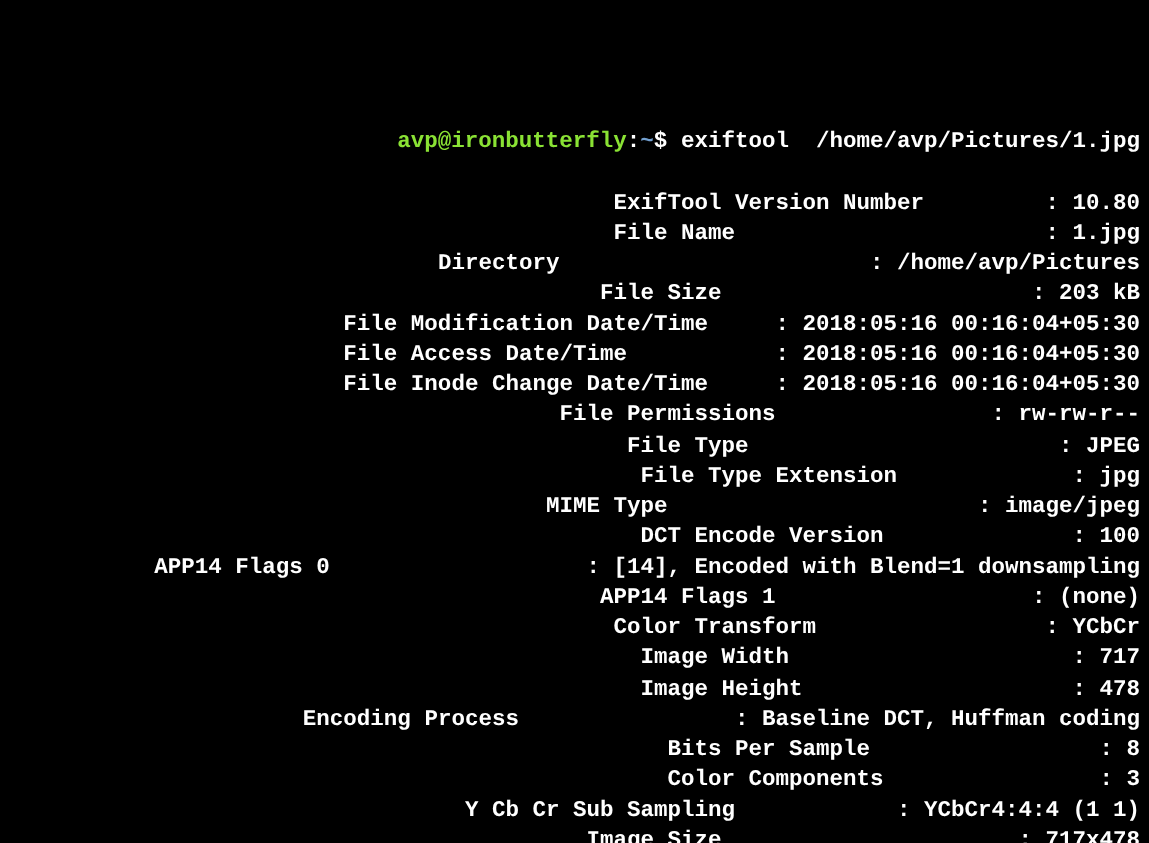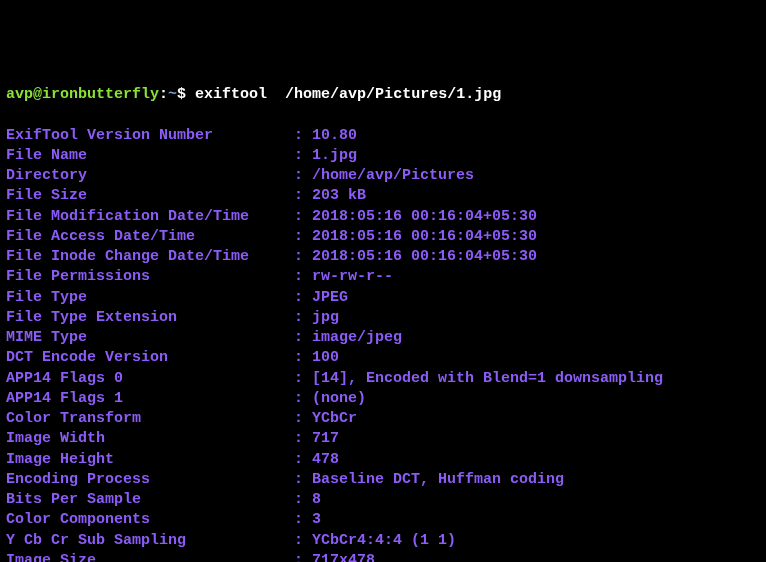--- a/index.html
+++ b/index.html
@@ -15,35 +15,36 @@
       font-weight: bold;
       padding: 4px 6px;
       width: 766px;
       height: 562px;
       line-height: 1.35;
       white-space: pre;
       overflow: hidden;
     }
     .line {
       display: block;
+      text-align: right;
     }
     .user-host {
       color: #8ae234;
     }
     .path {
       color: #729fcf;
     }
     .prompt-dollar {
       color: #ffffff;
     }
     .command {
       color: #ffffff;
     }
     .output {
-      color: #8b5cf6;
+      color: #ffffff;
     }
   </style>
 </head>
 <body>
 
 
 
 <span class="line"><span class="user-host">avp@ironbutterfly</span><span class="prompt-dollar">:</span><span class="path">~</span><span class="prompt-dollar">$</span><span class="command"> </span><span class="command">exiftool  /home/avp/Pictures/1.jpg</span></span>
 <div id="output-rows"><span class="line output">ExifTool Version Number         : 10.80</span><span class="line output">File Name                       : 1.jpg</span><span class="line output">Directory                       : /home/avp/Pictures</span><span class="line output">File Size                       : 203 kB</span><span class="line output">File Modification Date/Time     : 2018:05:16 00:16:04+05:30</span><span class="line output">File Access Date/Time           : 2018:05:16 00:16:04+05:30</span><span class="line output">File Inode Change Date/Time     : 2018:05:16 00:16:04+05:30</span><span class="line output">File Permissions                : rw-rw-r--</span><span class="line output">File Type                       : JPEG</span><span class="line output">File Type Extension             : jpg</span><span class="line output">MIME Type                       : image/jpeg</span><span class="line output">DCT Encode Version              : 100</span><span class="line output">APP14 Flags 0                   : [14], Encoded with Blend=1 downsampling</span><span class="line output">APP14 Flags 1                   : (none)</span><span class="line output">Color Transform                 : YCbCr</span><span class="line output">Image Width                     : 717</span><span class="line output">Image Height                    : 478</span><span class="line output">Encoding Process                : Baseline DCT, Huffman coding</span><span class="line output">Bits Per Sample                 : 8</span><span class="line output">Color Components                : 3</span><span class="line output">Y Cb Cr Sub Sampling            : YCbCr4:4:4 (1 1)</span><span class="line output">Image Size                      : 717x478</span></div>
 

